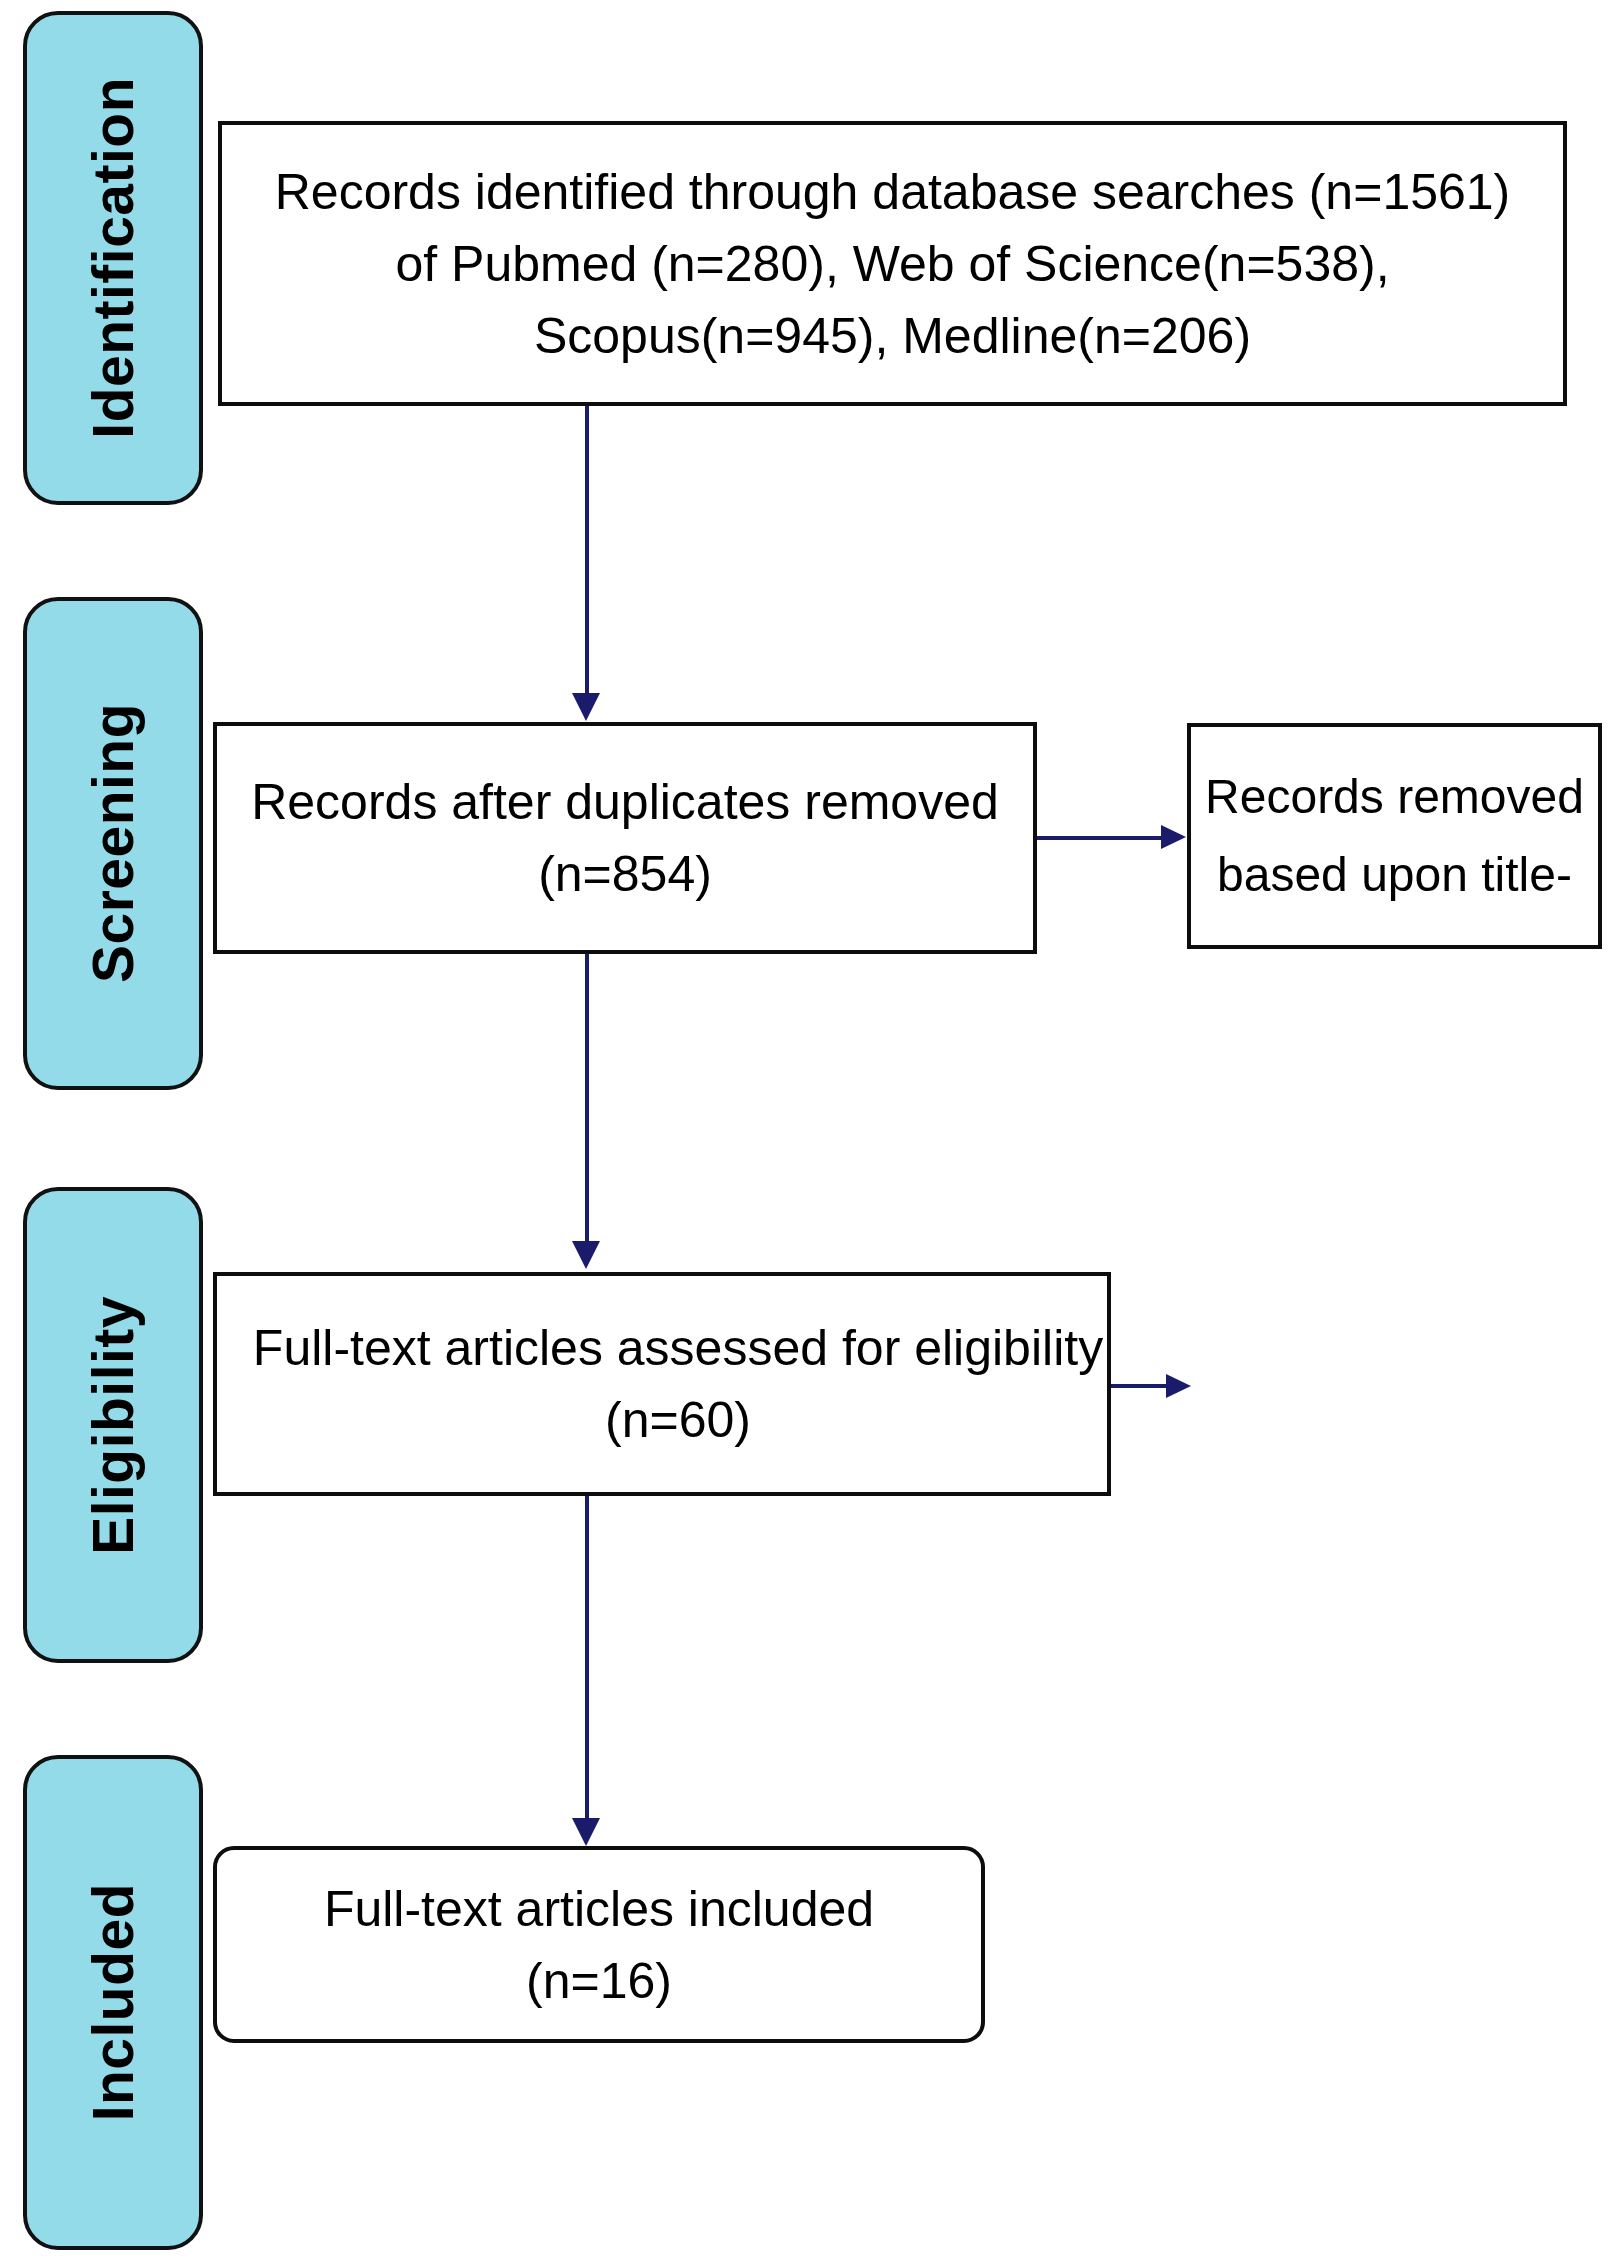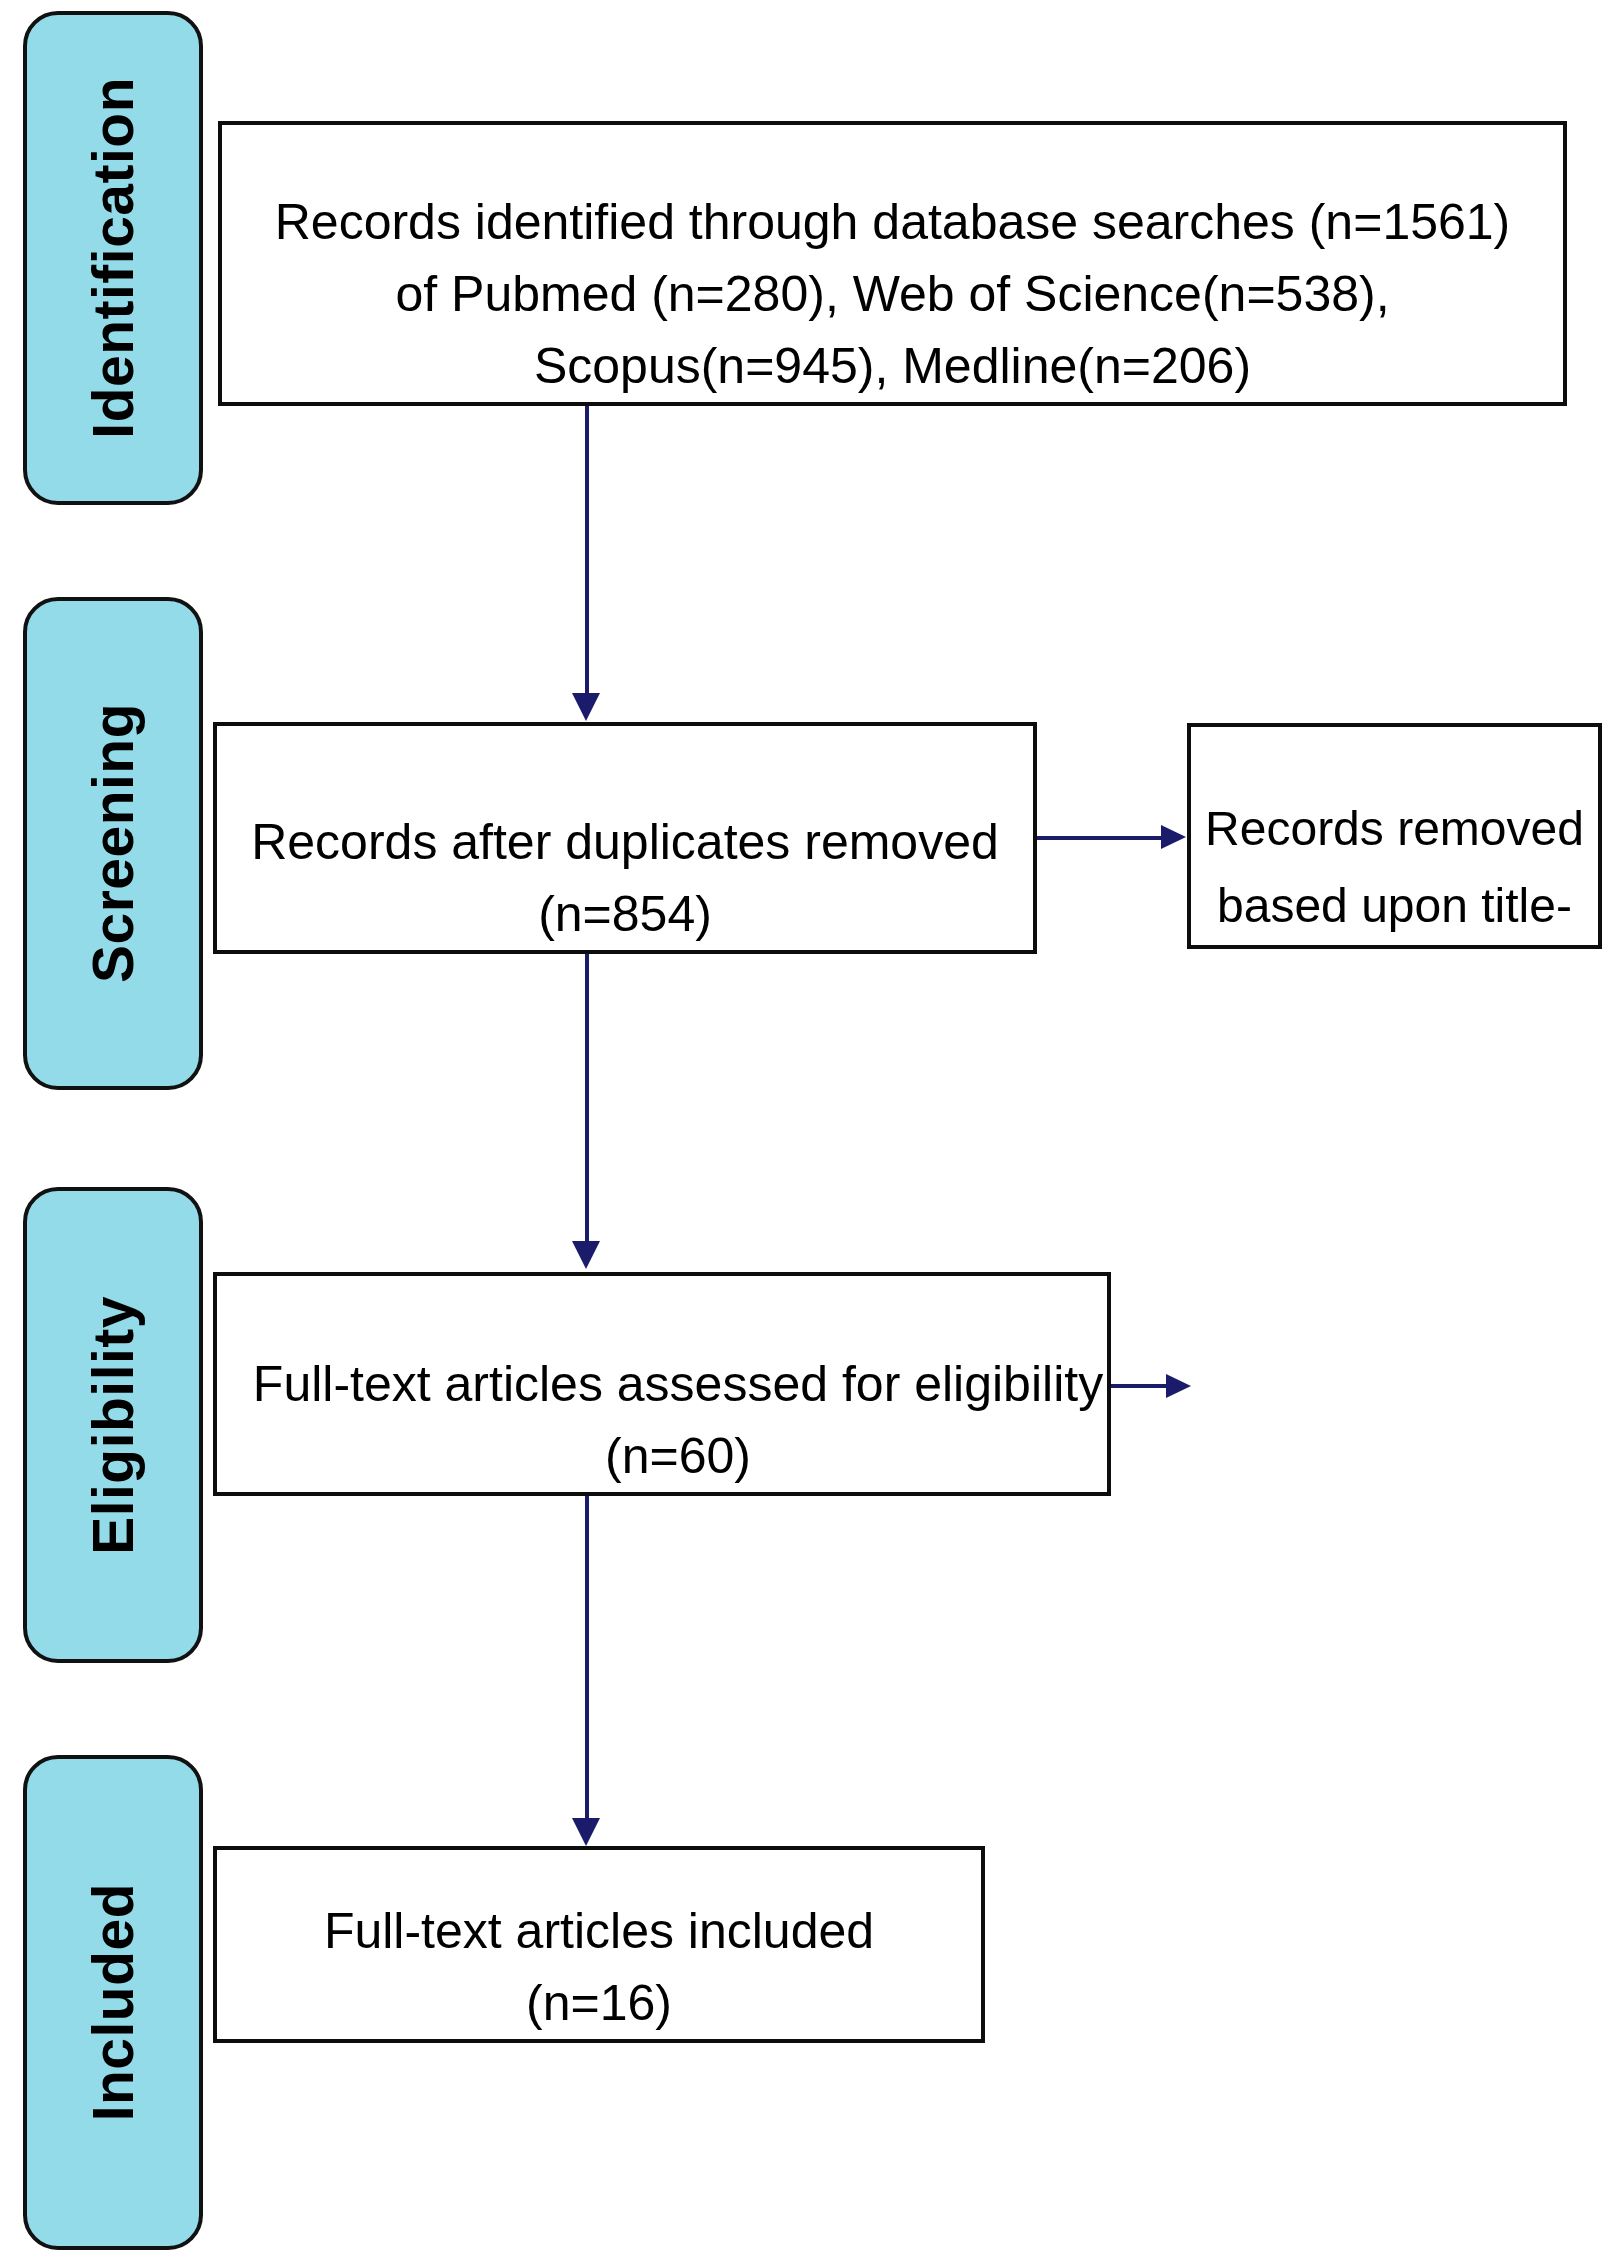--- a/index.html
+++ b/index.html
@@ -42,21 +42,21 @@
 
   
   .flow-box {
     position: absolute;
     background: #ffffff;
     border: 4.4px solid #0d0d0d;
     box-sizing: border-box;
     display: flex;
     flex-direction: column;
     align-items: center;
-    justify-content: flex-end;
+    justify-content: center;
     text-align: center;
     color: #000000;
   }
   .flow-box .line {
     display: block;
     white-space: nowrap;
   }
   .main-box .line {
     font-size: 50px;
     line-height: 1.44;
@@ -145,19 +145,19 @@
     <span class="line">(n=60)</span>
   </div>
 
   <div class="h-connector" style="left:1111px; top:1384px; width:57px; height:3.9px;"></div>
   <div class="arrow-right" style="left:1166px; top:1374px;"></div>
 
 
   <div class="v-connector" style="left:585px; top:1496px; width:4.4px; height:325px;"></div>
   <div class="arrow-down" style="left:572px; top:1818px;"></div>
 
-  <div class="flow-box main-box" style="left:213px; top:1846px; width:772px; height:197px;">
+  <div class="flow-box main-box" style="left:213px; top:1846px; width:772px; height:197px;border-radius:21px;">
     <span class="line">Full-text articles included</span>
     <span class="line">(n=16)</span>
   </div>
 
 </div>
 
 
 </body></html>

